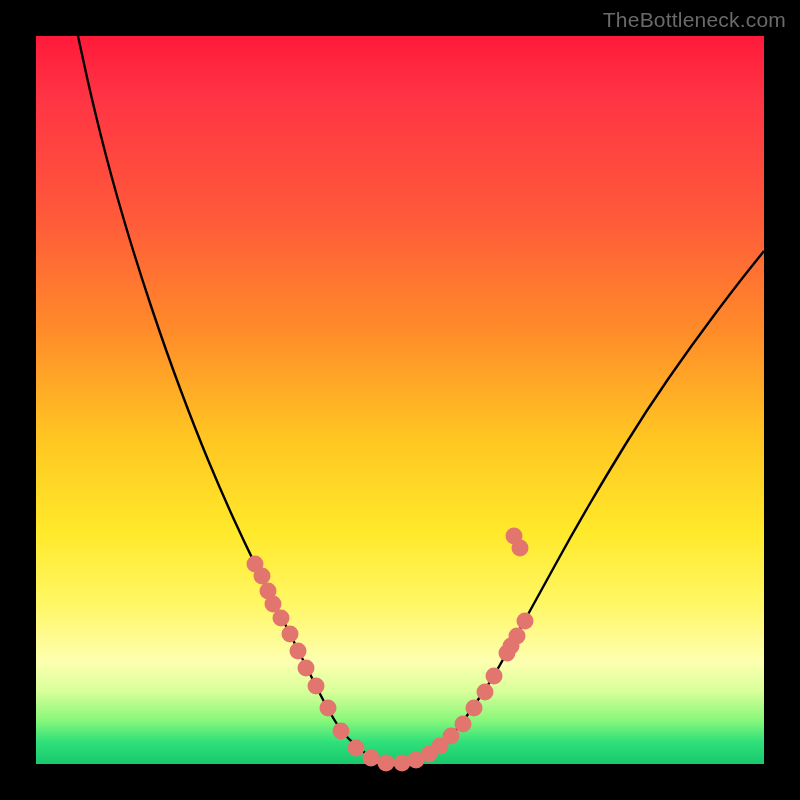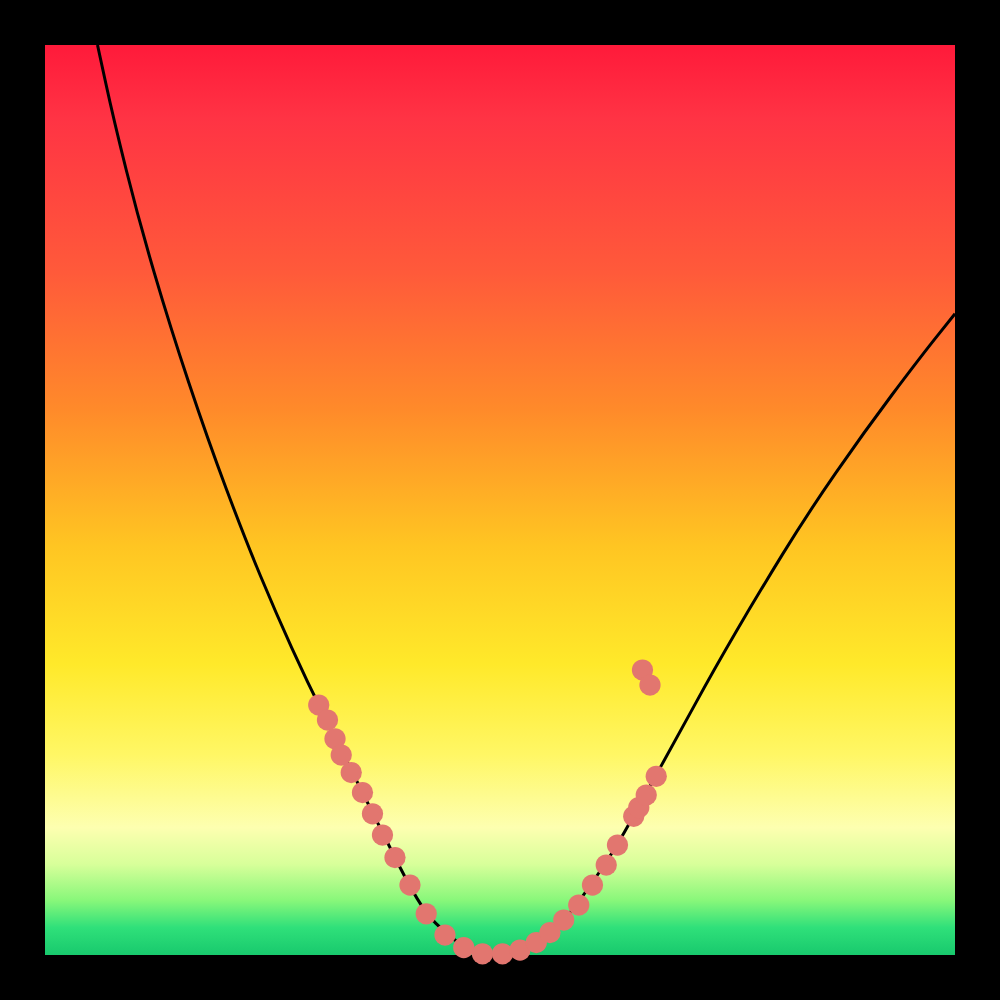--- a/index.html
+++ b/index.html
@@ -92,13 +92,14 @@
           <circle cx="458" cy="640" r="8.5" fill="#e2766f" stroke="#b3574f" stroke-width="0"></circle>
           <circle cx="471" cy="617" r="8.5" fill="#e2766f" stroke="#b3574f" stroke-width="0"></circle>
           <circle cx="475" cy="610" r="8.5" fill="#e2766f" stroke="#b3574f" stroke-width="0"></circle>
           <circle cx="481" cy="600" r="8.5" fill="#e2766f" stroke="#b3574f" stroke-width="0"></circle>
           <circle cx="489" cy="585" r="8.5" fill="#e2766f" stroke="#b3574f" stroke-width="0"></circle>
           <circle cx="478" cy="500" r="8.5" fill="#e2766f" stroke="#b3574f" stroke-width="0"></circle>
           <circle cx="484" cy="512" r="8.5" fill="#e2766f" stroke="#b3574f" stroke-width="0"></circle>
         </g>
     </svg>
   </div>
+  <div class="watermark">TheBottleneck.com</div>
 </div>
 
 </body></html>

